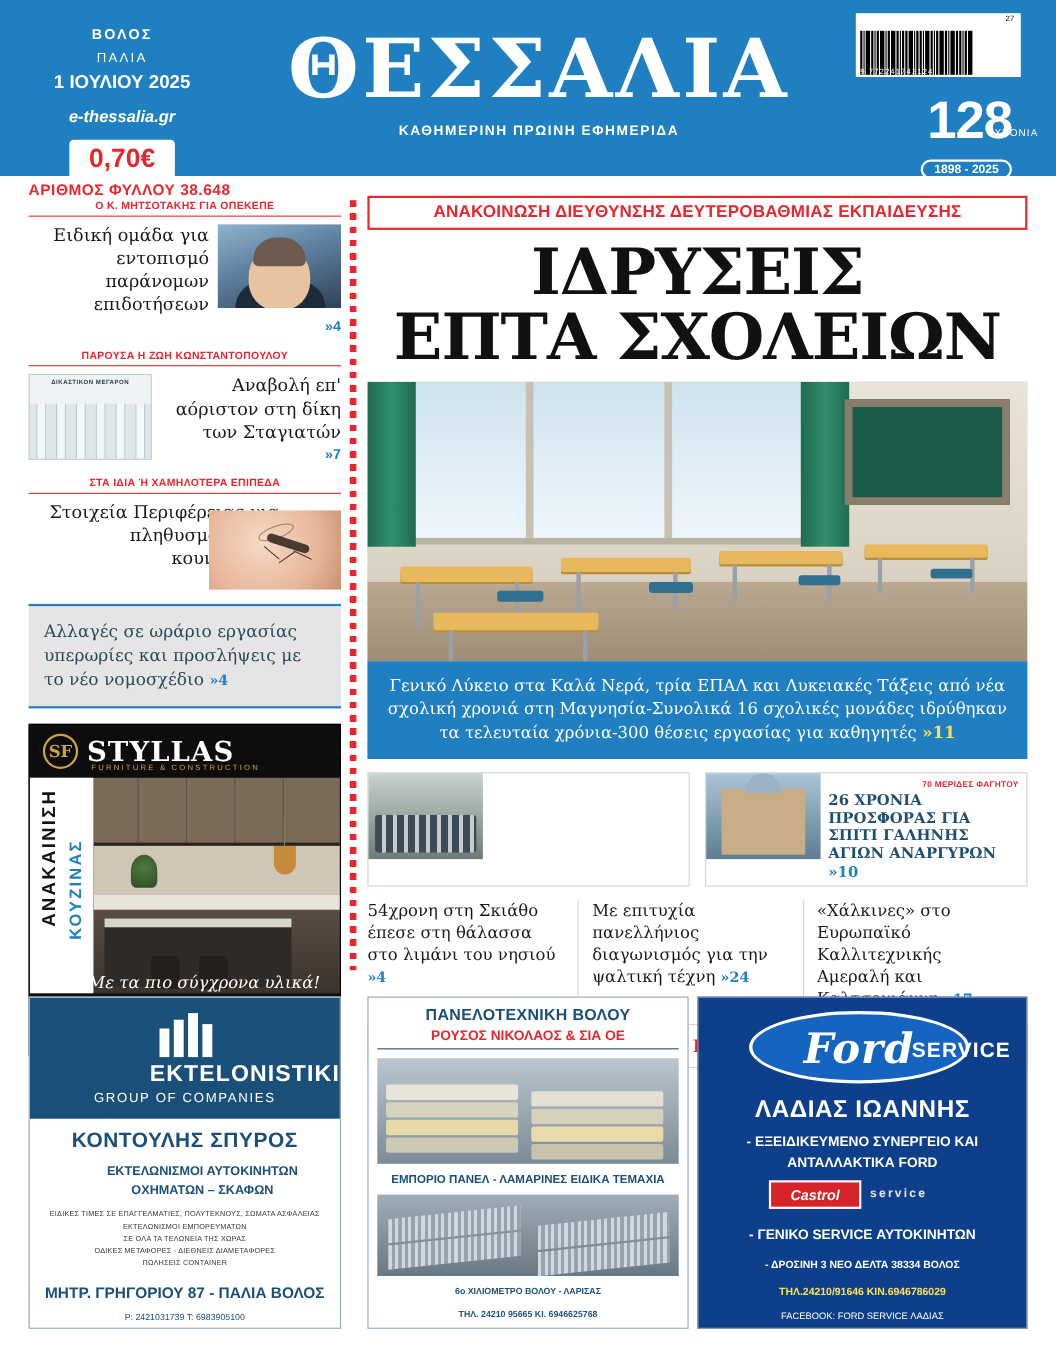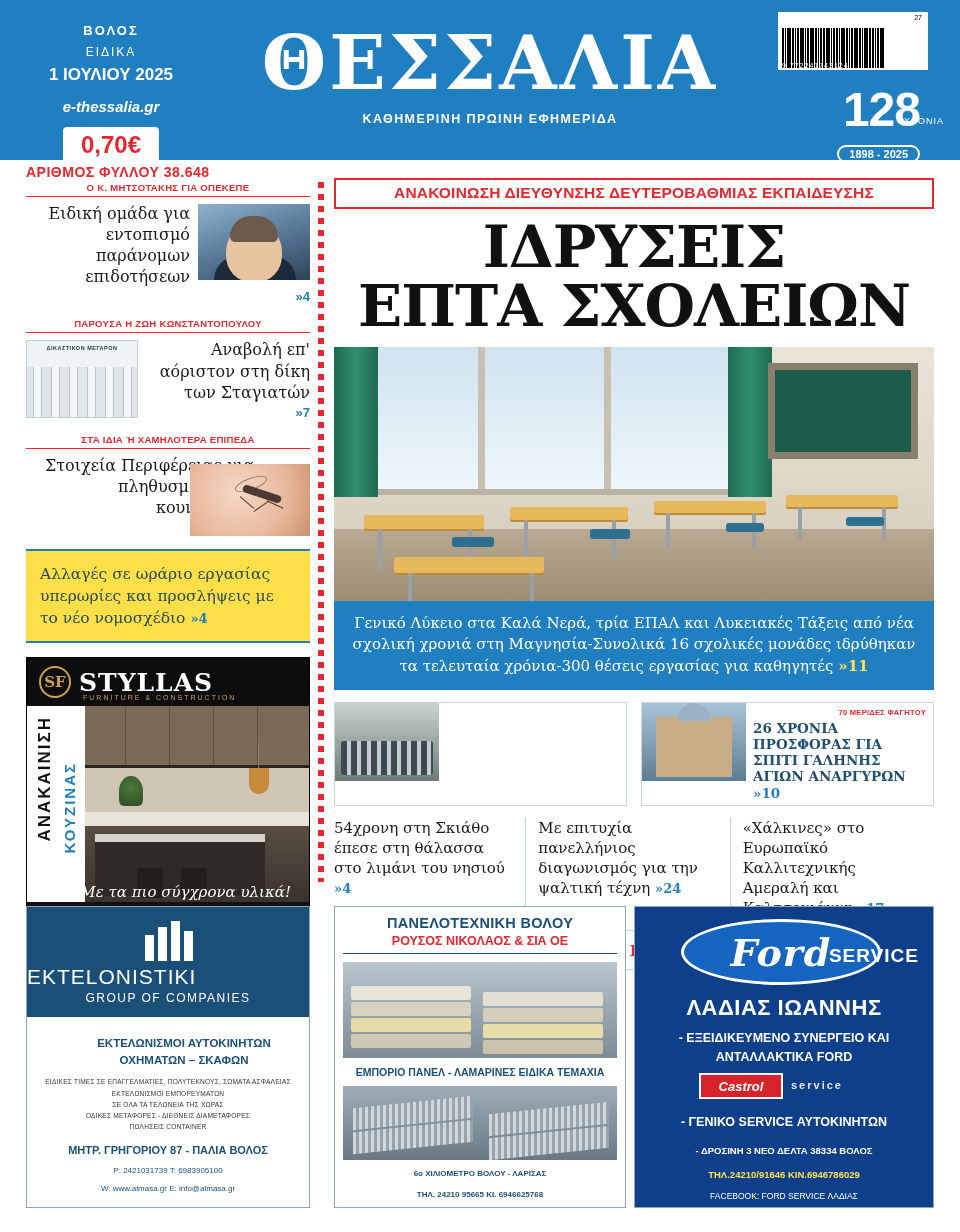--- a/index.html
+++ b/index.html
@@ -106,21 +106,21 @@
     position:absolute; right:0; top:30px; width:120px; height:72px;
     background:radial-gradient(circle at 40% 40%, #f6d9c6, #e8b79b 60%, #c9916f);
     overflow:hidden;
   }
   .mosq-body{position:absolute;left:52px;top:26px;width:40px;height:8px;background:#4a3a2f;border-radius:4px;transform:rotate(18deg);}
   .mosq-wing{position:absolute;left:44px;top:14px;width:34px;height:12px;border:1px solid #6a5a4f;border-radius:50%;transform:rotate(-20deg);opacity:.7;}
   .mosq-leg{position:absolute;width:18px;height:1px;background:#4a3a2f;}
   .story3 .story-text{ padding-right:56px; }
 
   .teal-box {
-    margin-top:6px; background:#fde047; border-top:2px solid #1f7fc0; border-bottom:2px solid #1f7fc0;
+    margin-top:6px; background:#e5e5e5; border-top:2px solid #1f7fc0; border-bottom:2px solid #1f7fc0;
     padding:12px 14px; font-family:"DejaVu Serif", serif; font-size:15.5px; line-height:1.42;
     color:#2a4a58;
   }
 
   
   .ad-styllas {
     margin-top:14px; width:284px; height:302px; background:#111; position:relative; overflow:hidden;
     border:1px solid #000;
   }
   .styllas-head { position:absolute; left:0; top:0; width:100%; height:48px; background:#0d0d0d; }
@@ -161,27 +161,27 @@
   }
 
   
   .ad-ektel {
     position:absolute; left:26px; top:906px; width:284px; height:302px;
     border:1px solid #8fa6b5; background:#fff; overflow:hidden;
   }
   .ek-top{height:110px;background:#1a4f7a;color:#fff;position:relative;}
   .ek-mark{position:absolute;left:118px;top:14px;width:48px;height:40px;}
   .ek-mark i{position:absolute;bottom:0;width:9px;background:#fff;}
-  .ek-title{position:absolute;top:58px;width:100%;text-align:left;font-size:21px;font-weight:normal;letter-spacing:1px;}
+  .ek-title{position:absolute;top:58px;width:100%;text-align:right;font-size:21px;font-weight:bold;letter-spacing:1px;}
   .ek-sub{position:absolute;top:84px;width:100%;text-align:center;font-size:12px;letter-spacing:1.5px;}
   .ek-body{padding:10px 8px 6px;text-align:center;}
   .ek-name{color:#1a4f7a;font-size:19px;font-weight:bold;letter-spacing:0.5px;}
   .ek-l1{color:#1a4f7a;font-size:11.5px;font-weight:bold;margin-top:8px;line-height:1.45;margin-left:32px;}
   .ek-small{font-size:6.6px;color:#333;margin-top:8px;line-height:1.7;letter-spacing:0.2px;}
-  .ek-foot{color:#1a4f7a;font-size:11px;font-weight:bold;margin-top:10px;line-height:1.6;}
+  .ek-foot{color:#1a4f7a;font-size:14px;font-weight:bold;margin-top:10px;line-height:1.6;}
   .ek-contact{font-size:8px;color:#1a4f7a;line-height:1.7;margin-top:4px;}
 
   
   .main { position:absolute; left:334px; top:178px; width:600px; }
   .dotted-sep {
     position:absolute; left:318px; top:182px; width:6px; height:700px;
     background:repeating-linear-gradient(180deg,#e8262d 0 6px, transparent 6px 12px);
   }
   .announce {
     border:2px solid #e8262d; color:#e8262d; text-align:center; font-size:15.5px;
@@ -281,21 +281,21 @@
   .ford-fb{position:absolute;bottom:6px;width:100%;text-align:center;font-size:8.5px;}
 </style>
 </head>
 <body>
 
 <div class="page">
 
   <div class="masthead">
     <div class="masthead-left">
       <div class="ml-city">ΒΟΛΟΣ</div>
-      <div class="ml-day">ΕΙΔΙΚΑ</div>
+      <div class="ml-day">ΠΑΛΙΑ</div>
       <div class="ml-date">1 ΙΟΥΛΙΟΥ 2025</div>
       <div class="ml-site">e-thessalia.gr</div>
       <div class="price-box">0,70€</div>
     </div>
 
     <div class="logo-wrap">
       <div class="logo">ΘΕΣΣΑΛΙΑ</div>
       <div class="logo-sub">ΚΑΘΗΜΕΡΙΝΗ ΠΡΩΙΝΗ ΕΦΗΜΕΡΙΔΑ</div>
     </div>
 
@@ -434,20 +434,21 @@
       <div class="ek-mark">
         <i style="left:0;height:26px"></i>
           <i style="left:13px;height:34px"></i>
           <i style="left:26px;height:40px"></i>
           <i style="left:39px;height:30px"></i>
       </div>
       <div class="ek-title">EKTELONISTIKI</div>
       <div class="ek-sub">GROUP OF COMPANIES</div>
     </div>
     <div class="ek-body">
+      <div class="ek-name">ΚΟΝΤΟΥΛΗΣ ΣΠΥΡΟΣ</div>
       <div class="ek-l1">ΕΚΤΕΛΩΝΙΣΜΟΙ ΑΥΤΟΚΙΝΗΤΩΝ ΟΧΗΜΑΤΩΝ – ΣΚΑΦΩΝ</div>
       <div class="ek-small">
         ΕΙΔΙΚΕΣ ΤΙΜΕΣ ΣΕ ΕΠΑΓΓΕΛΜΑΤΙΕΣ, ΠΟΛΥΤΕΚΝΟΥΣ, ΣΩΜΑΤΑ ΑΣΦΑΛΕΙΑΣ<br>
         ΕΚΤΕΛΩΝΙΣΜΟΙ ΕΜΠΟΡΕΥΜΑΤΩΝ<br>
         ΣΕ ΟΛΑ ΤΑ ΤΕΛΩΝΕΙΑ ΤΗΣ ΧΩΡΑΣ<br>
         ΟΔΙΚΕΣ ΜΕΤΑΦΟΡΕΣ - ΔΙΕΘΝΕΙΣ ΔΙΑΜΕΤΑΦΟΡΕΣ<br>
         ΠΩΛΗΣΕΙΣ CONTAINER
       </div>
       <div class="ek-foot">ΜΗΤΡ. ΓΡΗΓΟΡΙΟΥ 87 - ΠΑΛΙΑ ΒΟΛΟΣ</div>
       <div class="ek-contact">P: 2421031739 T: 6983905100</div>

